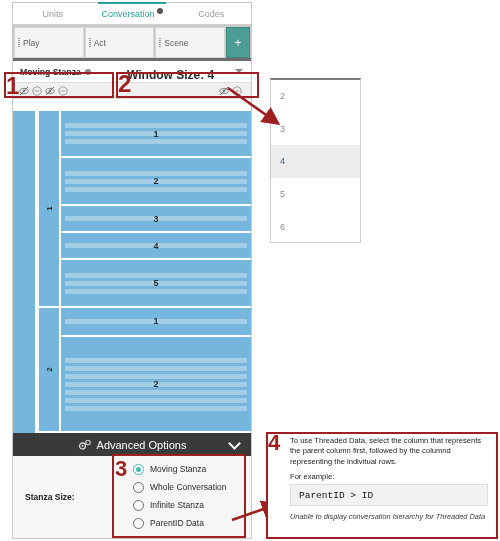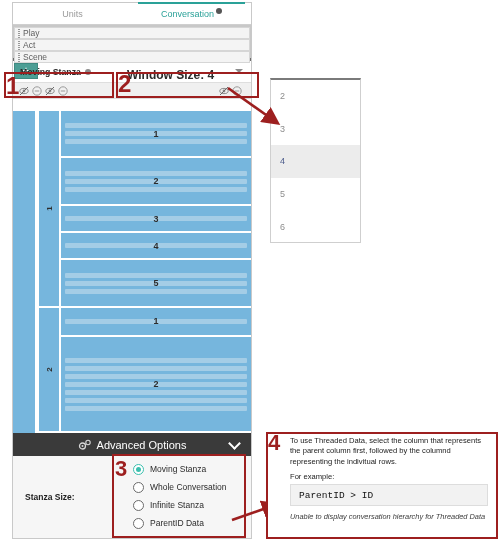--- a/index.html
+++ b/index.html
@@ -53,21 +53,20 @@
     display:inline-block; width:6px; height:6px; margin-left:2px;
     border-radius:50%; background:#8c8c8c; position:relative; top:-3px;
   }
   .tab.active .tab-badge { background:#555; }
 
   
   #chip-row {
     height:36px; display:flex; background:#c8c8c8;
     border-bottom:3px solid #6e6e6e;
     padding:2px 0 0 1px;
-    flex-direction:column;
   }
   .chip {
     flex:1; margin-right:1px; background:#f4f4f4;
     font-size:8.5px; color:#5d5d5d;
     display:flex; align-items:center; padding-left:3px;
     border:1px solid #d6d6d6;
   }
   .chip-grip {
     display:inline-block; width:2px; height:9px; margin-right:3px;
     border-left:1px dotted #9a9a9a; border-right:1px dotted #9a9a9a;
@@ -258,20 +257,23 @@
 <div id="app-panel">
 
 
   <div id="tab-bar">
     <div class="tab">
       <span>Units</span>
     </div>
     <div class="tab active">
       <span>Conversation</span>
       <span class="tab-badge"></span>
+    </div>
+    <div class="tab">
+      <span>Codes</span>
     </div>
   </div>
 
   <div id="chip-row">
     <div class="chip">
       <span class="chip-grip"></span>
       <span>Play</span>
     </div>
     <div class="chip">
       <span class="chip-grip"></span>

